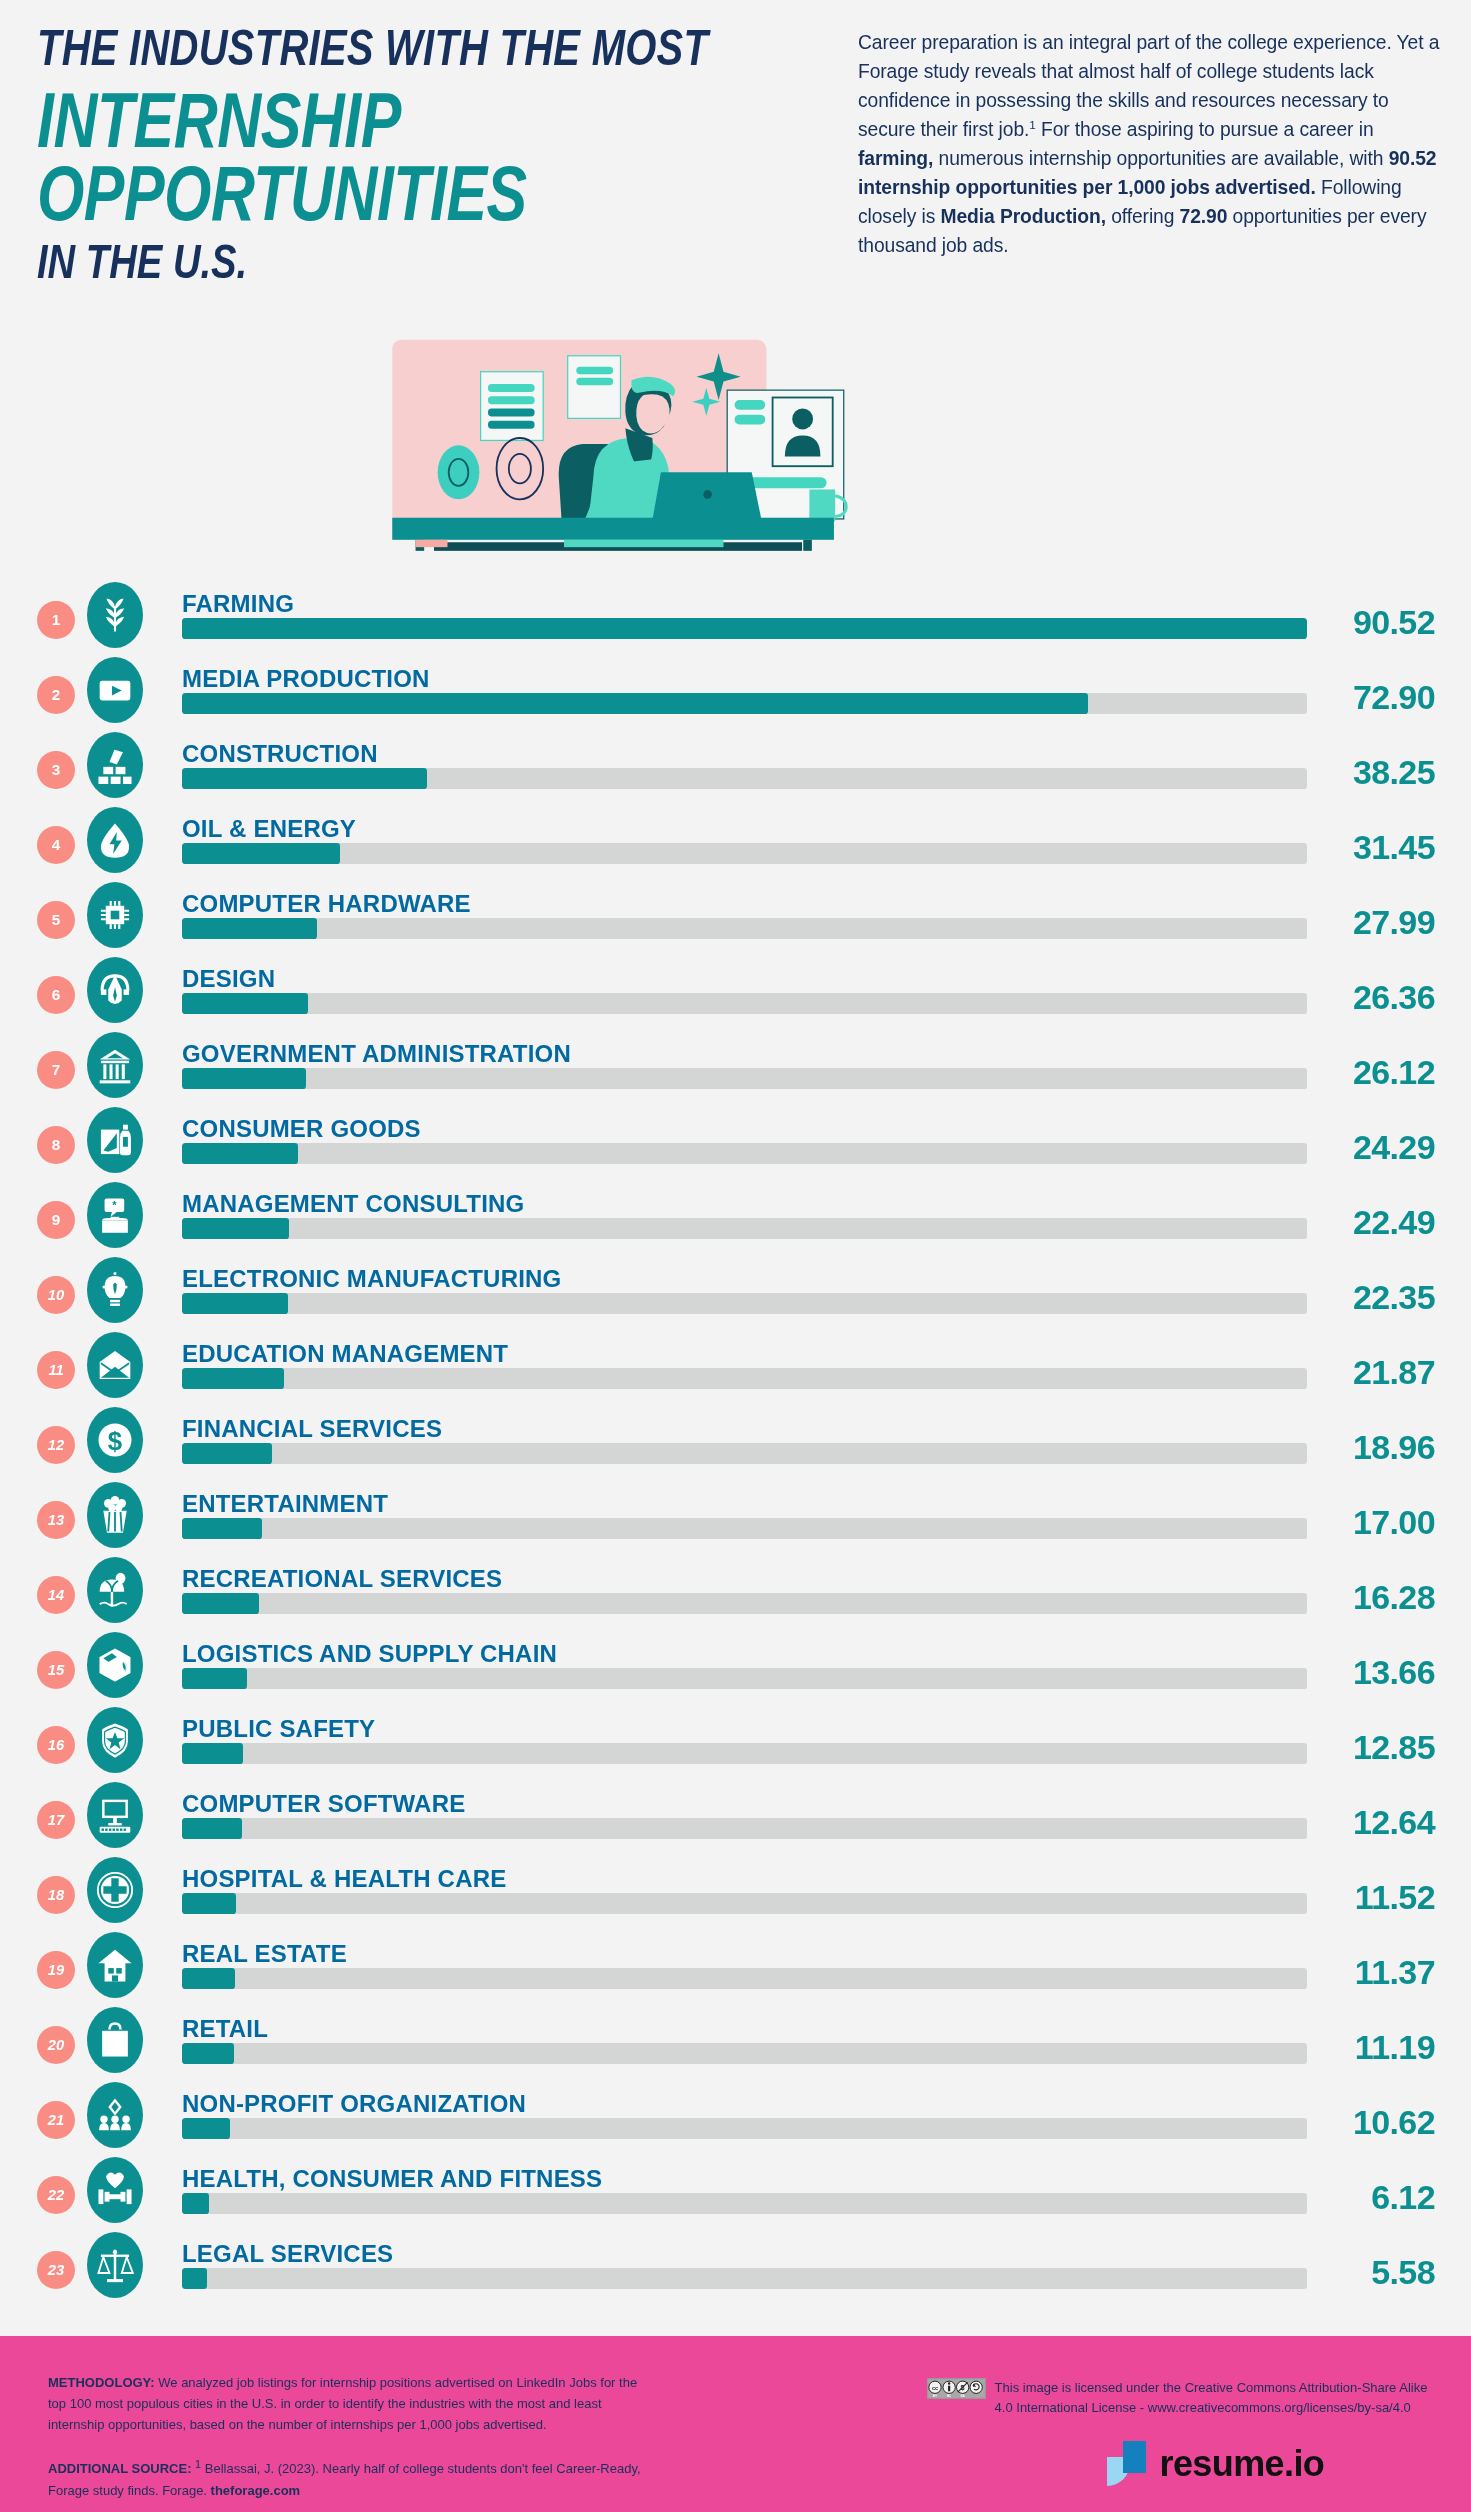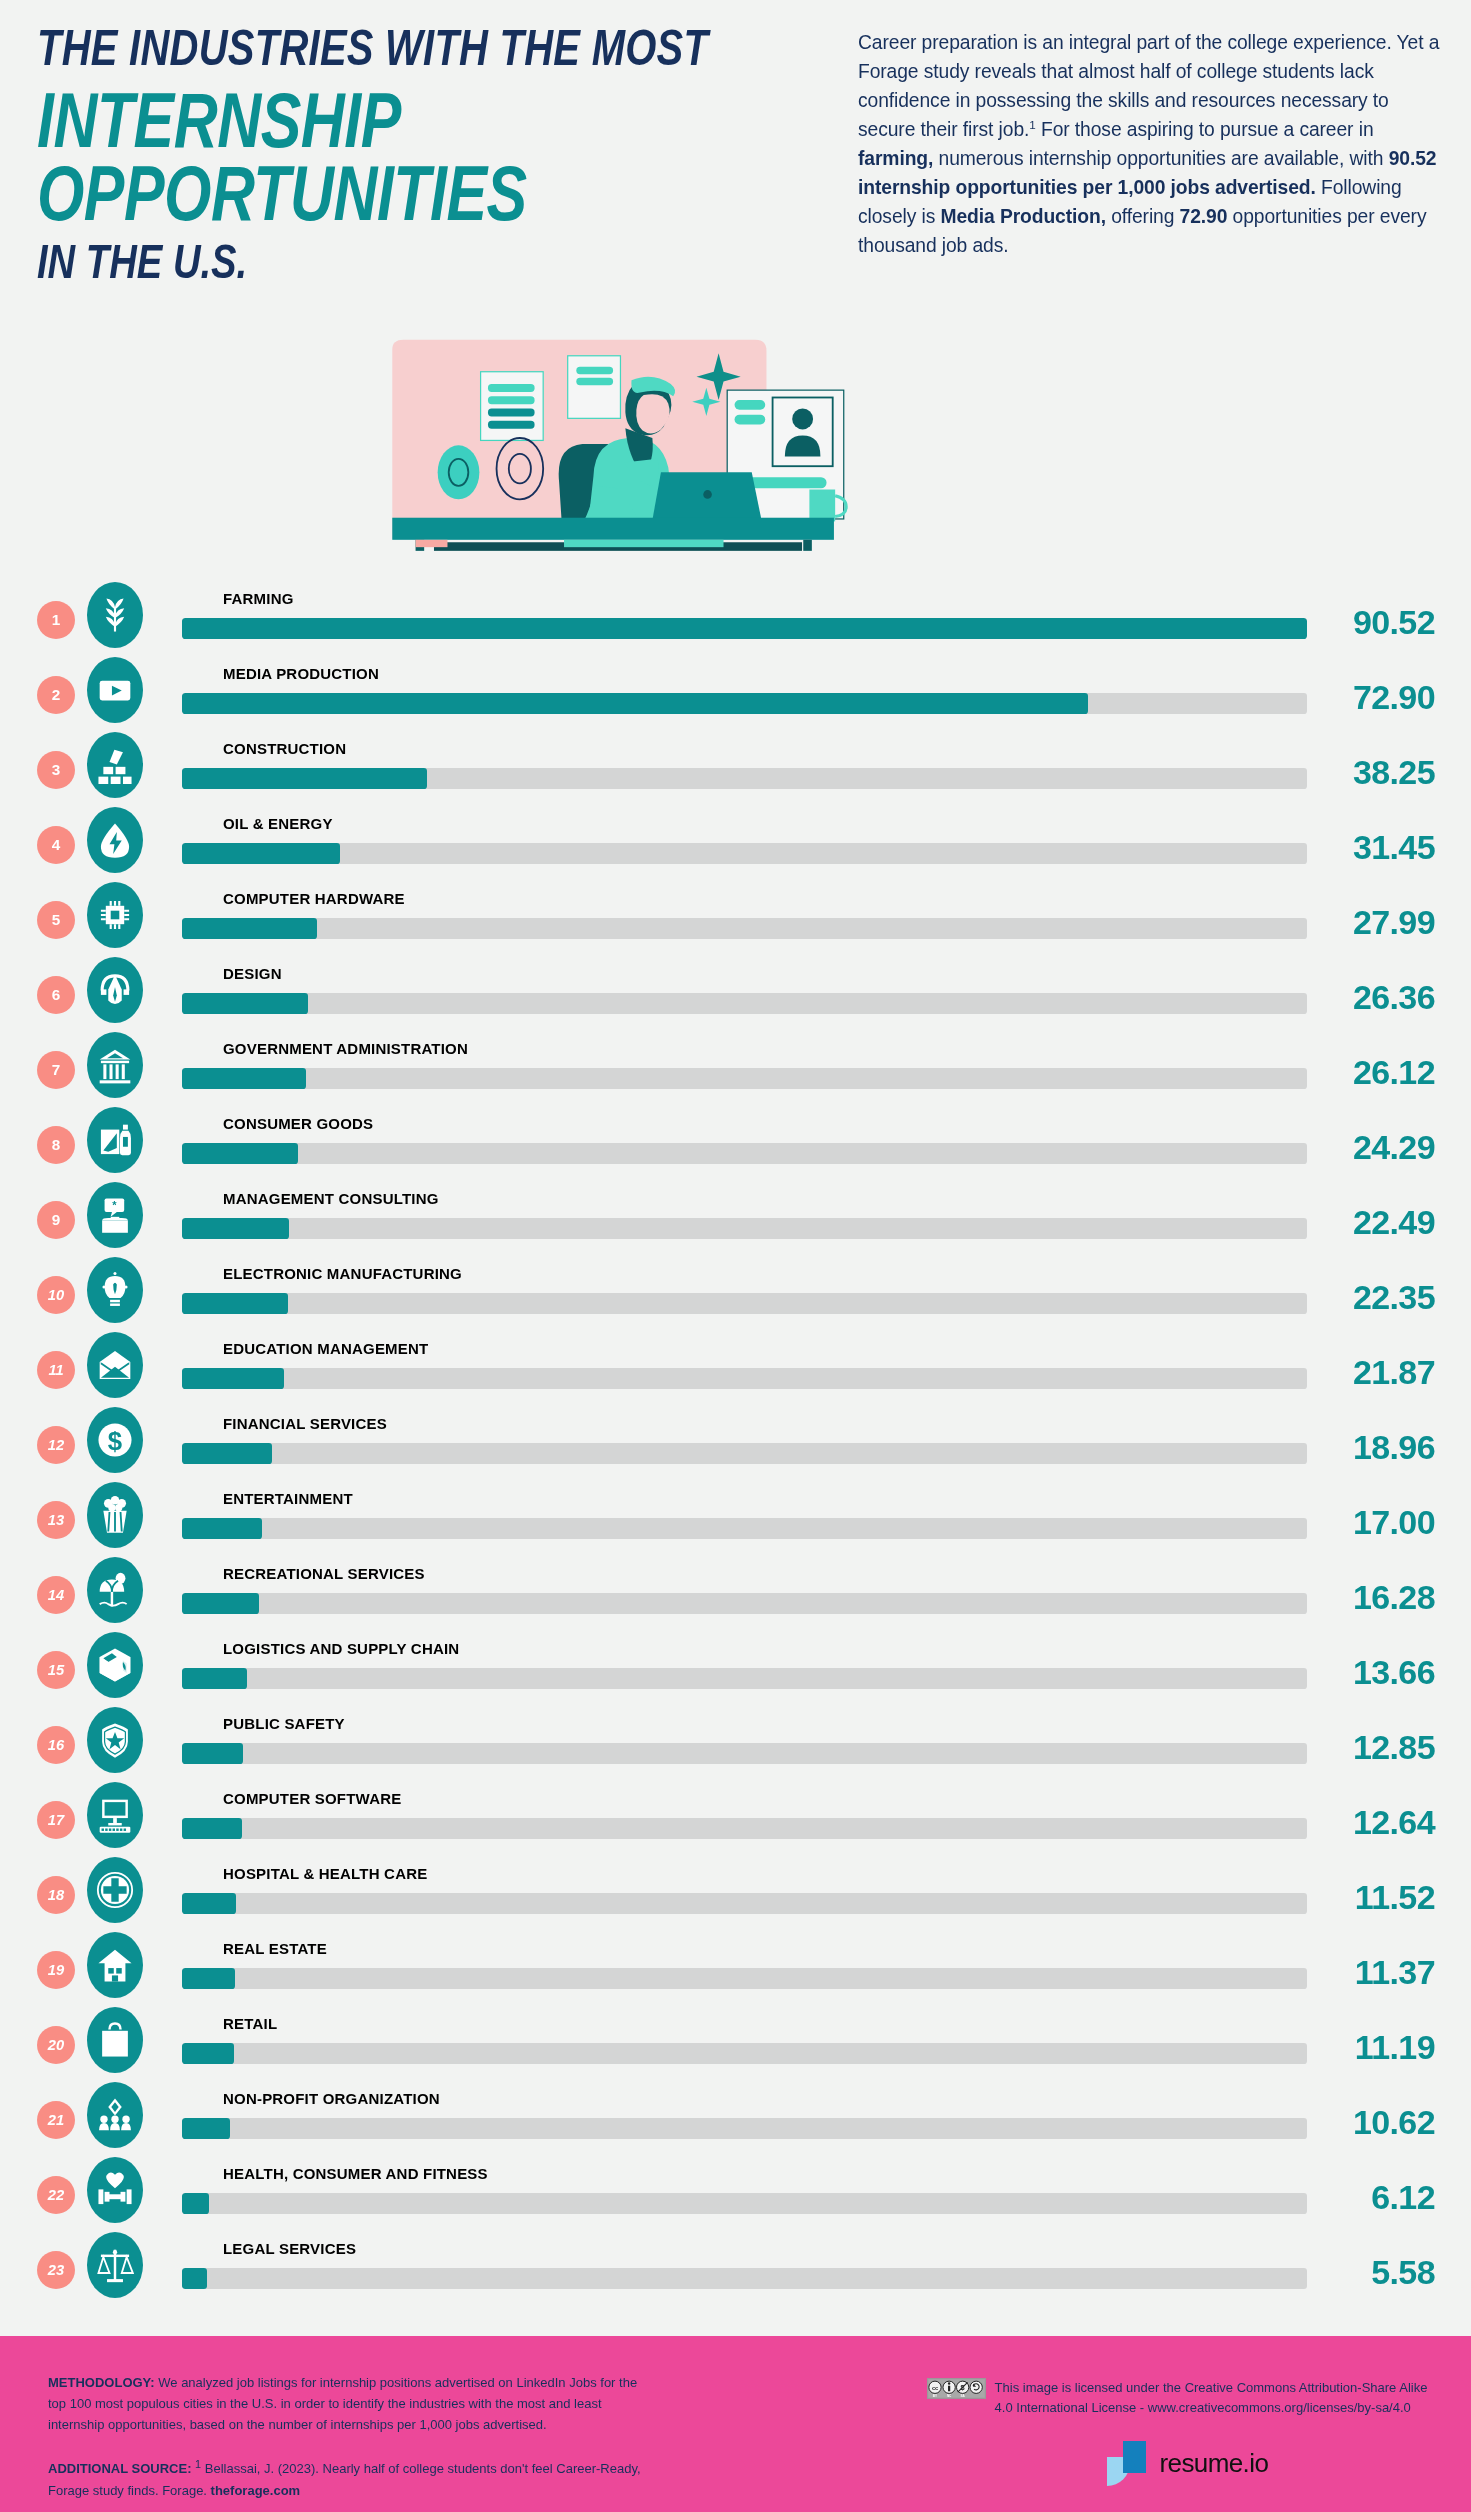--- a/index.html
+++ b/index.html
@@ -81,22 +81,22 @@
   .iconwrap {
     position: absolute; left: 87px; top: 6.1px;
     width: 56px; height: 66px; border-radius: 28px/33px;
     background: #0b8f91;
     display: flex; align-items: center; justify-content: center;
   }
   .iconwrap svg { width: 38px; height: 38px; display: block; }
 
   .ind-label {
     position: absolute; left: 182px; top: 13.5px;
-    font-size: 15px; font-weight: 700; color: #000000;
-    letter-spacing: 0.2px; white-space: nowrap; margin-left: 41px;
+    font-size: 24px; font-weight: 700; color: #0369a1;
+    letter-spacing: 0.2px; white-space: nowrap;
   }
 
   .track {
     position: absolute; left: 182px; top: 42px;
     width: 1125px; height: 21px; border-radius: 3.1px;
     background: #d4d5d5; overflow: hidden;
   }
   .fill { height: 100%; background: #0b8f91; border-radius: 3.1px; }
 
   .val {
@@ -117,21 +117,21 @@
 
   .lic { position: absolute; left: 927px; top: 42px; display: flex; gap: 8.6px; align-items: flex-start; }
   .cc-badge { width: 59px; height: 21px; flex: 0 0 auto; }
   .lic-txt { font-size: 13px; line-height: 1.52; color: #17305c; }
 
   .brand { position: absolute; left: 1107px; top: 105px; display: flex; align-items: center; gap: 13.5px; }
   .brand-mark { position: relative; width: 39px; height: 45px; flex: 0 0 auto; }
   .bm-a { position: absolute; left: 0; bottom: 0; width: 23px; height: 29px; background: #9bd6f2;
           border-bottom-right-radius: 23px; }
   .bm-b { position: absolute; right: 0; top: 0; width: 23px; height: 32px; background: #1480bd; }
-  .brand-name { font-size: 26px; font-weight: 400; color: #111111; letter-spacing: -0.6px; }
+  .brand-name { font-size: 36px; font-weight: 700; color: #111111; letter-spacing: -0.6px; }
 </style>
 </head>
 <body>
 
 <div class="poster">
   <div class="canvas"></div>
 
   <div class="hdr">
     <div class="hdr-l1">THE INDUSTRIES WITH THE MOST</div>
     <div class="hdr-l2">INTERNSHIP</div>

